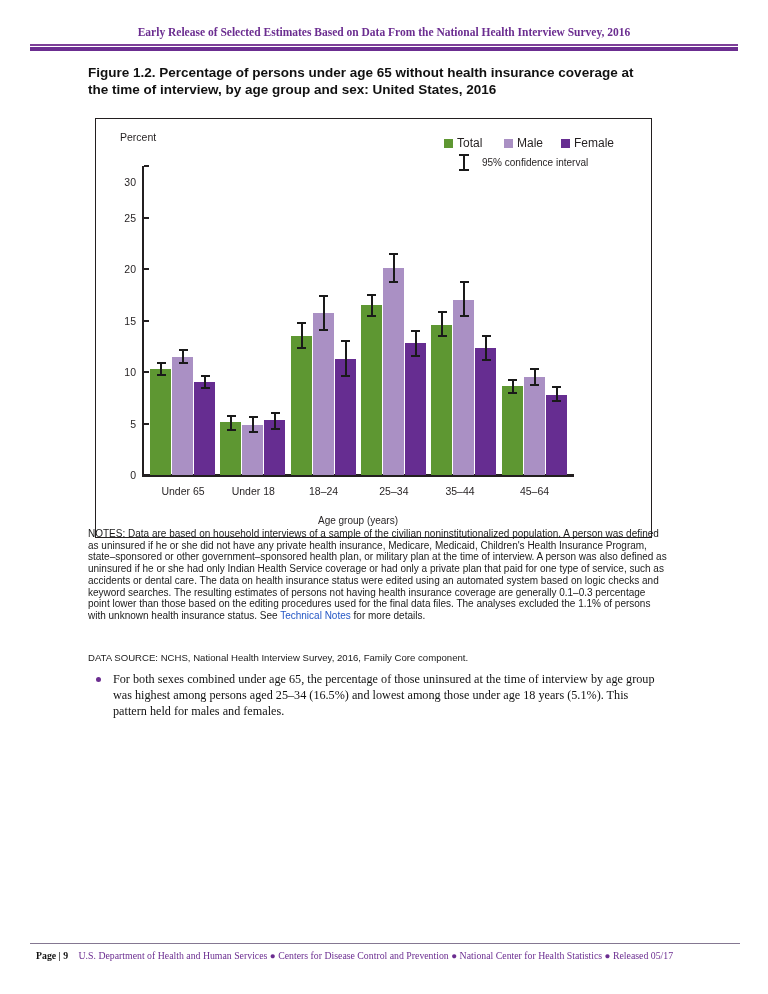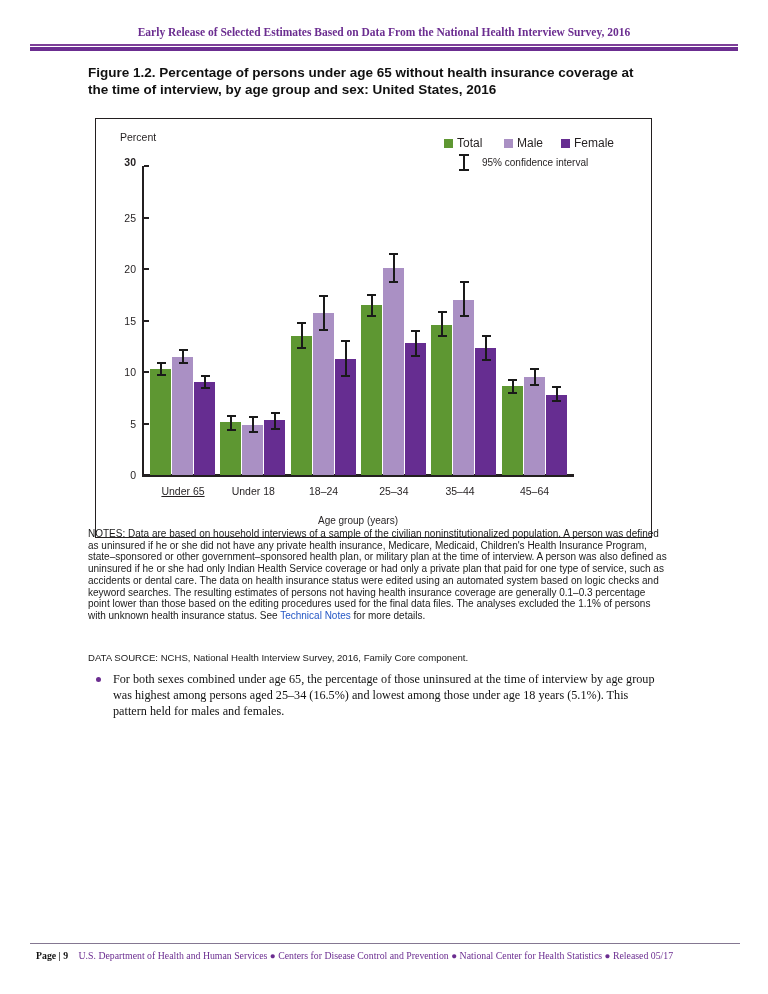--- a/index.html
+++ b/index.html
@@ -192,22 +192,22 @@
     <div class="y-tick-label" style="top: 298.5px;">5</div>
     <div class="y-tick" style="top: 252px;"></div>
     <div class="y-tick-label" style="top: 247px;">10</div>
     <div class="y-tick" style="top: 200.5px;"></div>
     <div class="y-tick-label" style="top: 195.5px;">15</div>
     <div class="y-tick" style="top: 149px;"></div>
     <div class="y-tick-label" style="top: 144px;">20</div>
     <div class="y-tick" style="top: 97.5px;"></div>
     <div class="y-tick-label" style="top: 92.5px;">25</div>
     <div class="y-tick" style="top: 46px;"></div>
-    <div class="y-tick-label" style="top: 37px; font-weight: bold;">30</div>
-    <div class="x-cat-label" style="left: 52px; text-decoration: underline;">Under 65</div>
+    <div class="y-tick-label" style="top: 57px;">30</div>
+    <div class="x-cat-label" style="left: 52px;">Under 65</div>
     <div class="x-cat-label" style="left: 122.3px;">Under 18</div>
     <div class="x-cat-label" style="left: 192.6px;">18–24</div>
     <div class="x-cat-label" style="left: 262.9px;">25–34</div>
     <div class="x-cat-label" style="left: 329px;">35–44</div>
     <div class="x-cat-label" style="left: 403.5px;">45–64</div>
   </div>
 
 <div class="notes"><span>NOTES: Data are based on household interviews of a sample of the civilian noninstitutionalized population. A person was defined as uninsured if he or she did not have any private health insurance, Medicare, Medicaid, Children's Health Insurance Program, state–sponsored or other government–sponsored health plan, or military plan at the time of interview. A person was also defined as uninsured if he or she had only Indian Health Service coverage or had only a private plan that paid for one type of service, such as accidents or dental care. The data on health insurance status were edited using an automated system based on logic checks and keyword searches. The resulting estimates of persons not having health insurance coverage are generally 0.1–0.3 percentage point lower than those based on the editing procedures used for the final data files. The analyses excluded the 1.1% of persons with unknown health insurance status. See </span><span class="tech-notes-link">Technical Notes</span><span> for more details.</span></div>
 
 <div class="data-source">DATA SOURCE: NCHS, National Health Interview Survey, 2016, Family Core component.</div>

